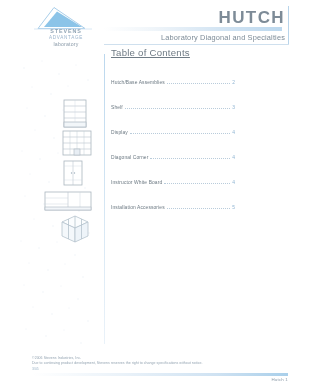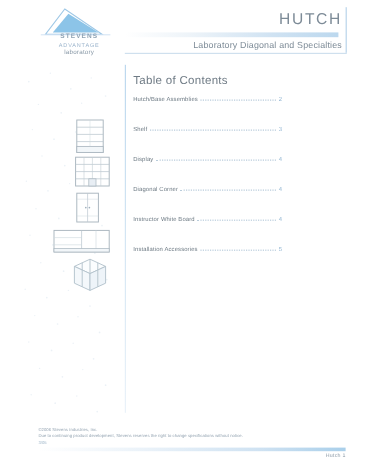--- a/index.html
+++ b/index.html
@@ -74,24 +74,24 @@
     letter-spacing: 0.2px;
     color: #8a9aa8;
     line-height: 6px;
   }
 
   
   .hutch-title {
     position: absolute;
     right: 13px;
     top: 8px;
-    font-size: 13px;
+    font-size: 17px;
     letter-spacing: 1.4px;
     color: #7d8b97;
-    font-weight: normal;
+    font-weight: bold;
   }
   .header-gradbar {
     position: absolute;
     left: 104px;
     top: 27px;
     width: 178px;
     height: 4px;
     background: linear-gradient(to right, #ffffff 0%, #eef4f9 30%, #cfe2f2 70%, #bcd8ee 100%);
   }
   .header-sub {
@@ -147,24 +147,25 @@
   
   .thumb {
     position: absolute;
     left: 62px;
   }
 
   
   .toc-title {
     position: absolute;
     left: 111px;
-    top: 62px;
+    top: 47px;
     font-size: 9.6px;
     color: #6f7b85;
     letter-spacing: 0.25px;
+    text-decoration: underline;
   }
   .toc-list {
     position: absolute;
     left: 111px;
     top: 79px;
     width: 124px;
   }
   .toc-row {
     position: relative;
     height: 25px;

